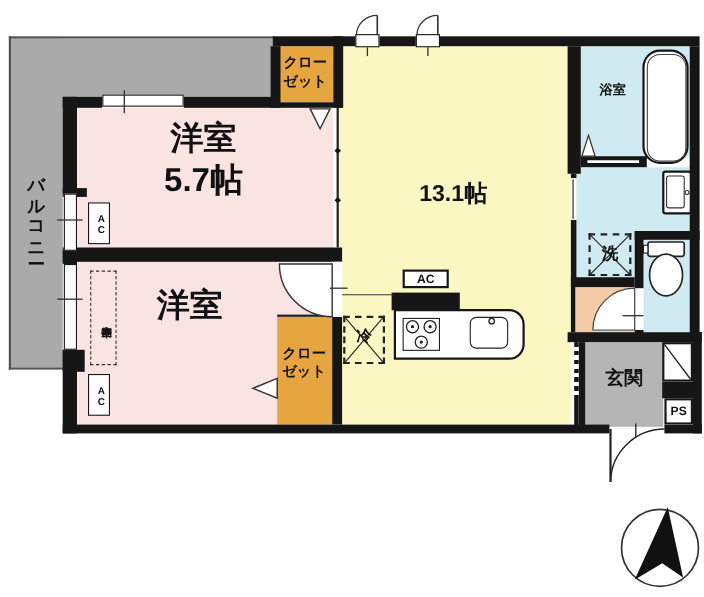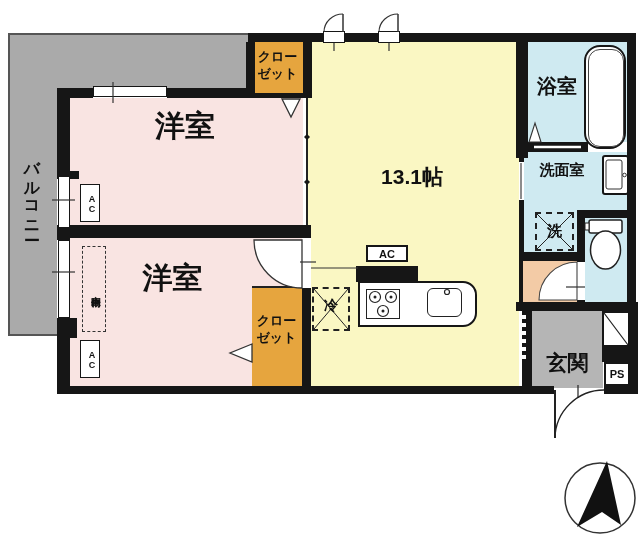--- a/index.html
+++ b/index.html
@@ -180,30 +180,30 @@
 
     <g>
       <circle cx="600" cy="498" r="35" fill="none" stroke="#333" stroke-width="1.5"></circle>
       <polygon points="607,461 577,527 602,512 621,525" fill="#111"></polygon>
     </g>
   </svg>
 
   <div class="lbl vtext" style="left:16px;top:136px;width:26px;height:110px;font-size:16px;letter-spacing:2px;">バルコニー</div>
 
   <div class="lbl" style="left:80px;top:108px;width:210px;font-size:30px;">洋室</div>
+  <div class="lbl" style="left:80px;top:147px;width:210px;font-size:30px;">5.7帖</div>
 
   <div class="lbl" style="left:60px;top:260px;width:225px;font-size:30px;">洋室</div>
 
   <div class="lbl" style="left:312px;top:164px;width:200px;font-size:21px;">13.1帖</div>
 
   <div class="lbl" style="left:250px;top:49px;width:55px;font-size:13px;">クロー</div>
   <div class="lbl" style="left:250px;top:66px;width:55px;font-size:13px;">ゼット</div>
 
   <div class="lbl" style="left:249px;top:313px;width:55px;font-size:13px;">クロー</div>
   <div class="lbl" style="left:249px;top:330px;width:55px;font-size:13px;">ゼット</div>
 
-  <div class="lbl" style="left:526px;top:74px;width:62px;font-size:20px;">浴室</div>
-  <div class="lbl" style="left:521px;top:161px;width:82px;font-size:15px;">洗面室</div>
+  <div class="lbl" style="left:526px;top:74px;width:62px;font-size:12px;">浴室</div>
   <div class="lbl" style="left:535px;top:222px;width:39px;font-size:15px;">洗</div>
   <div class="lbl" style="left:312px;top:297px;width:38px;font-size:14px;">冷</div>
-  <div class="lbl" style="left:532px;top:334px;width:71px;font-size:21px;margin-top:16px;">玄関</div>
+  <div class="lbl" style="left:532px;top:334px;width:71px;font-size:17px;">玄関</div>
 
 </div>
 
 </body></html>

